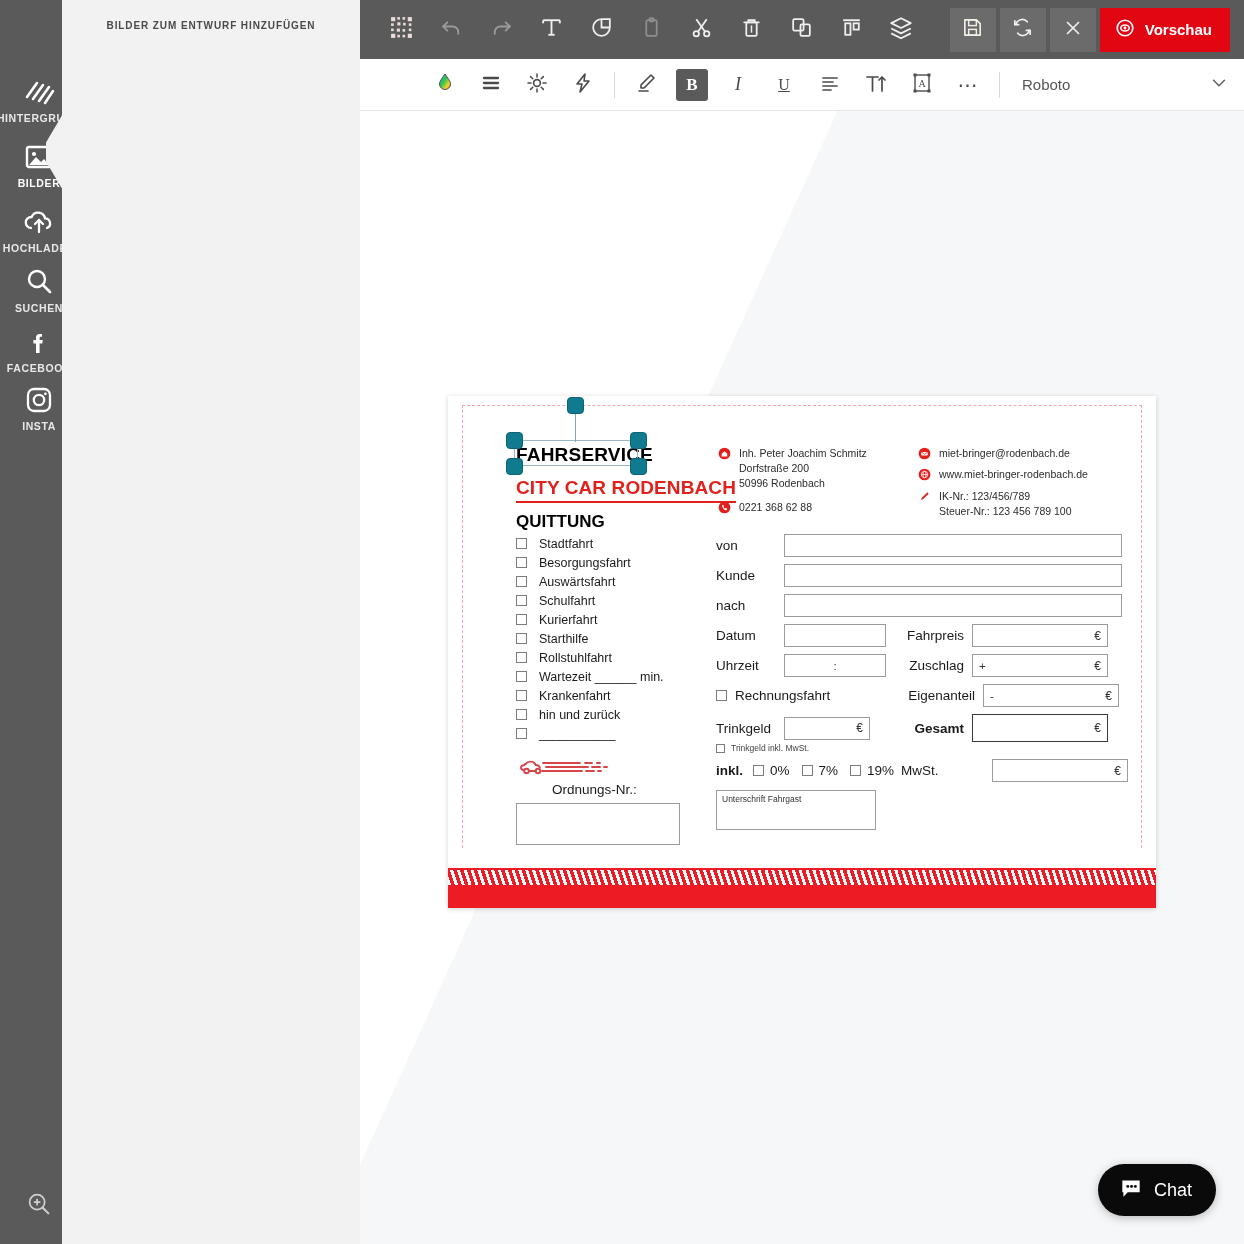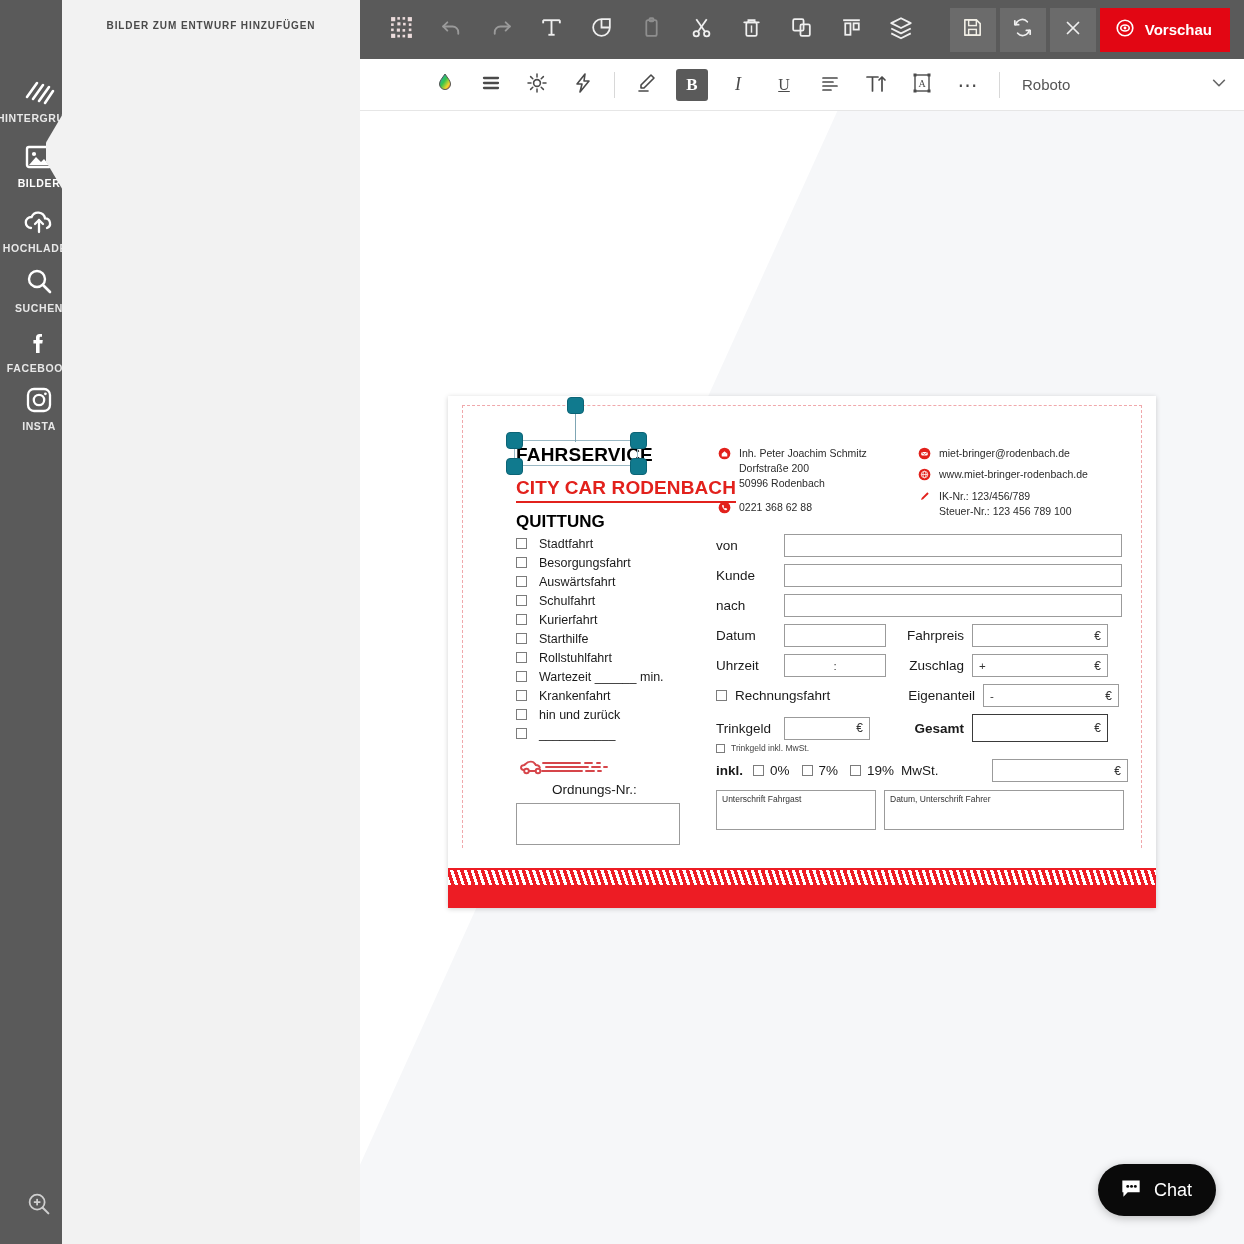--- a/index.html
+++ b/index.html
@@ -984,21 +984,20 @@
           <span class="f-lab" style="margin-right:7px;">19%</span>
           <span class="f-lab" style="margin-right:14px;">MwSt.</span>
           <span class="f-in" style="width:136px; margin-left:auto;">
             <span></span>
             <span class="eur">€</span>
           </span>
         </div>
 
         <div class="f-row" style="margin-top:8px; gap:8px;">
           <span class="sig-box" style="width:160px">Unterschrift Fahrgast</span>
-          <span class="sig-box" style="width:240px">Datum, Unterschrift Fahrer</span>
         </div>
       </div>
 
       <div class="doc-footer">
         <div class="hline"></div>
         <div class="hatch"></div>
       </div>
     </div>
   </div>
 

